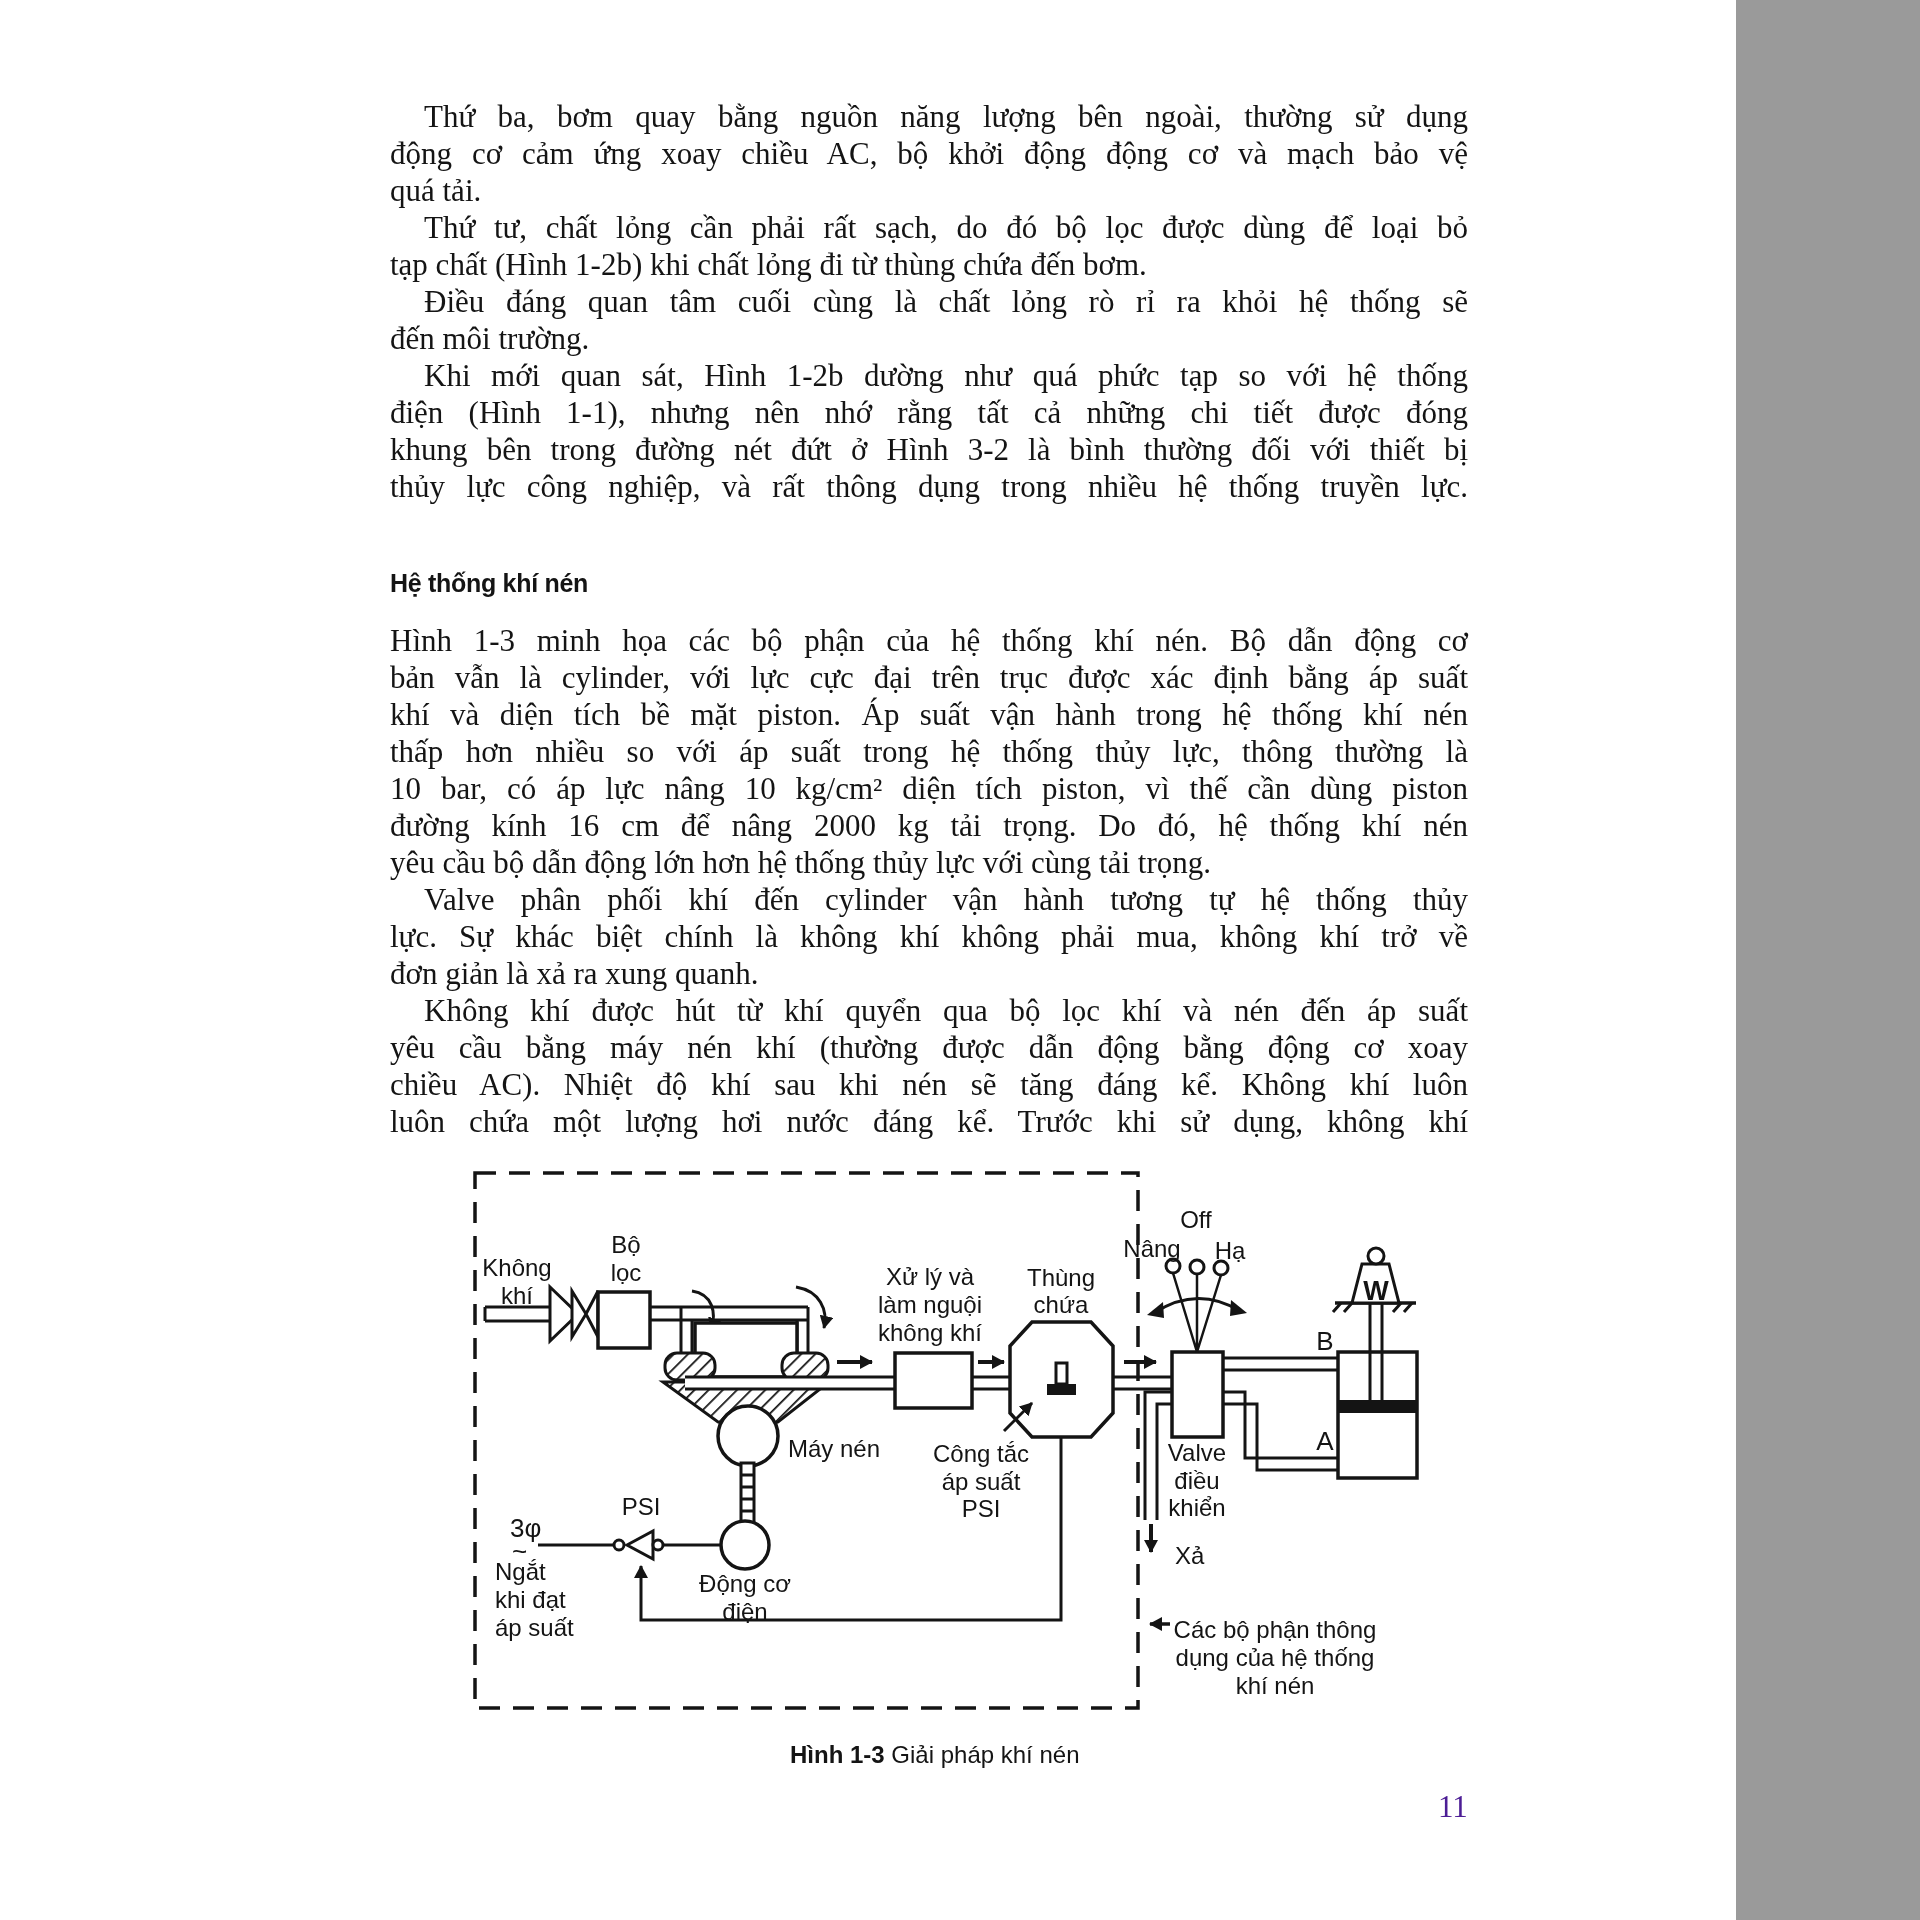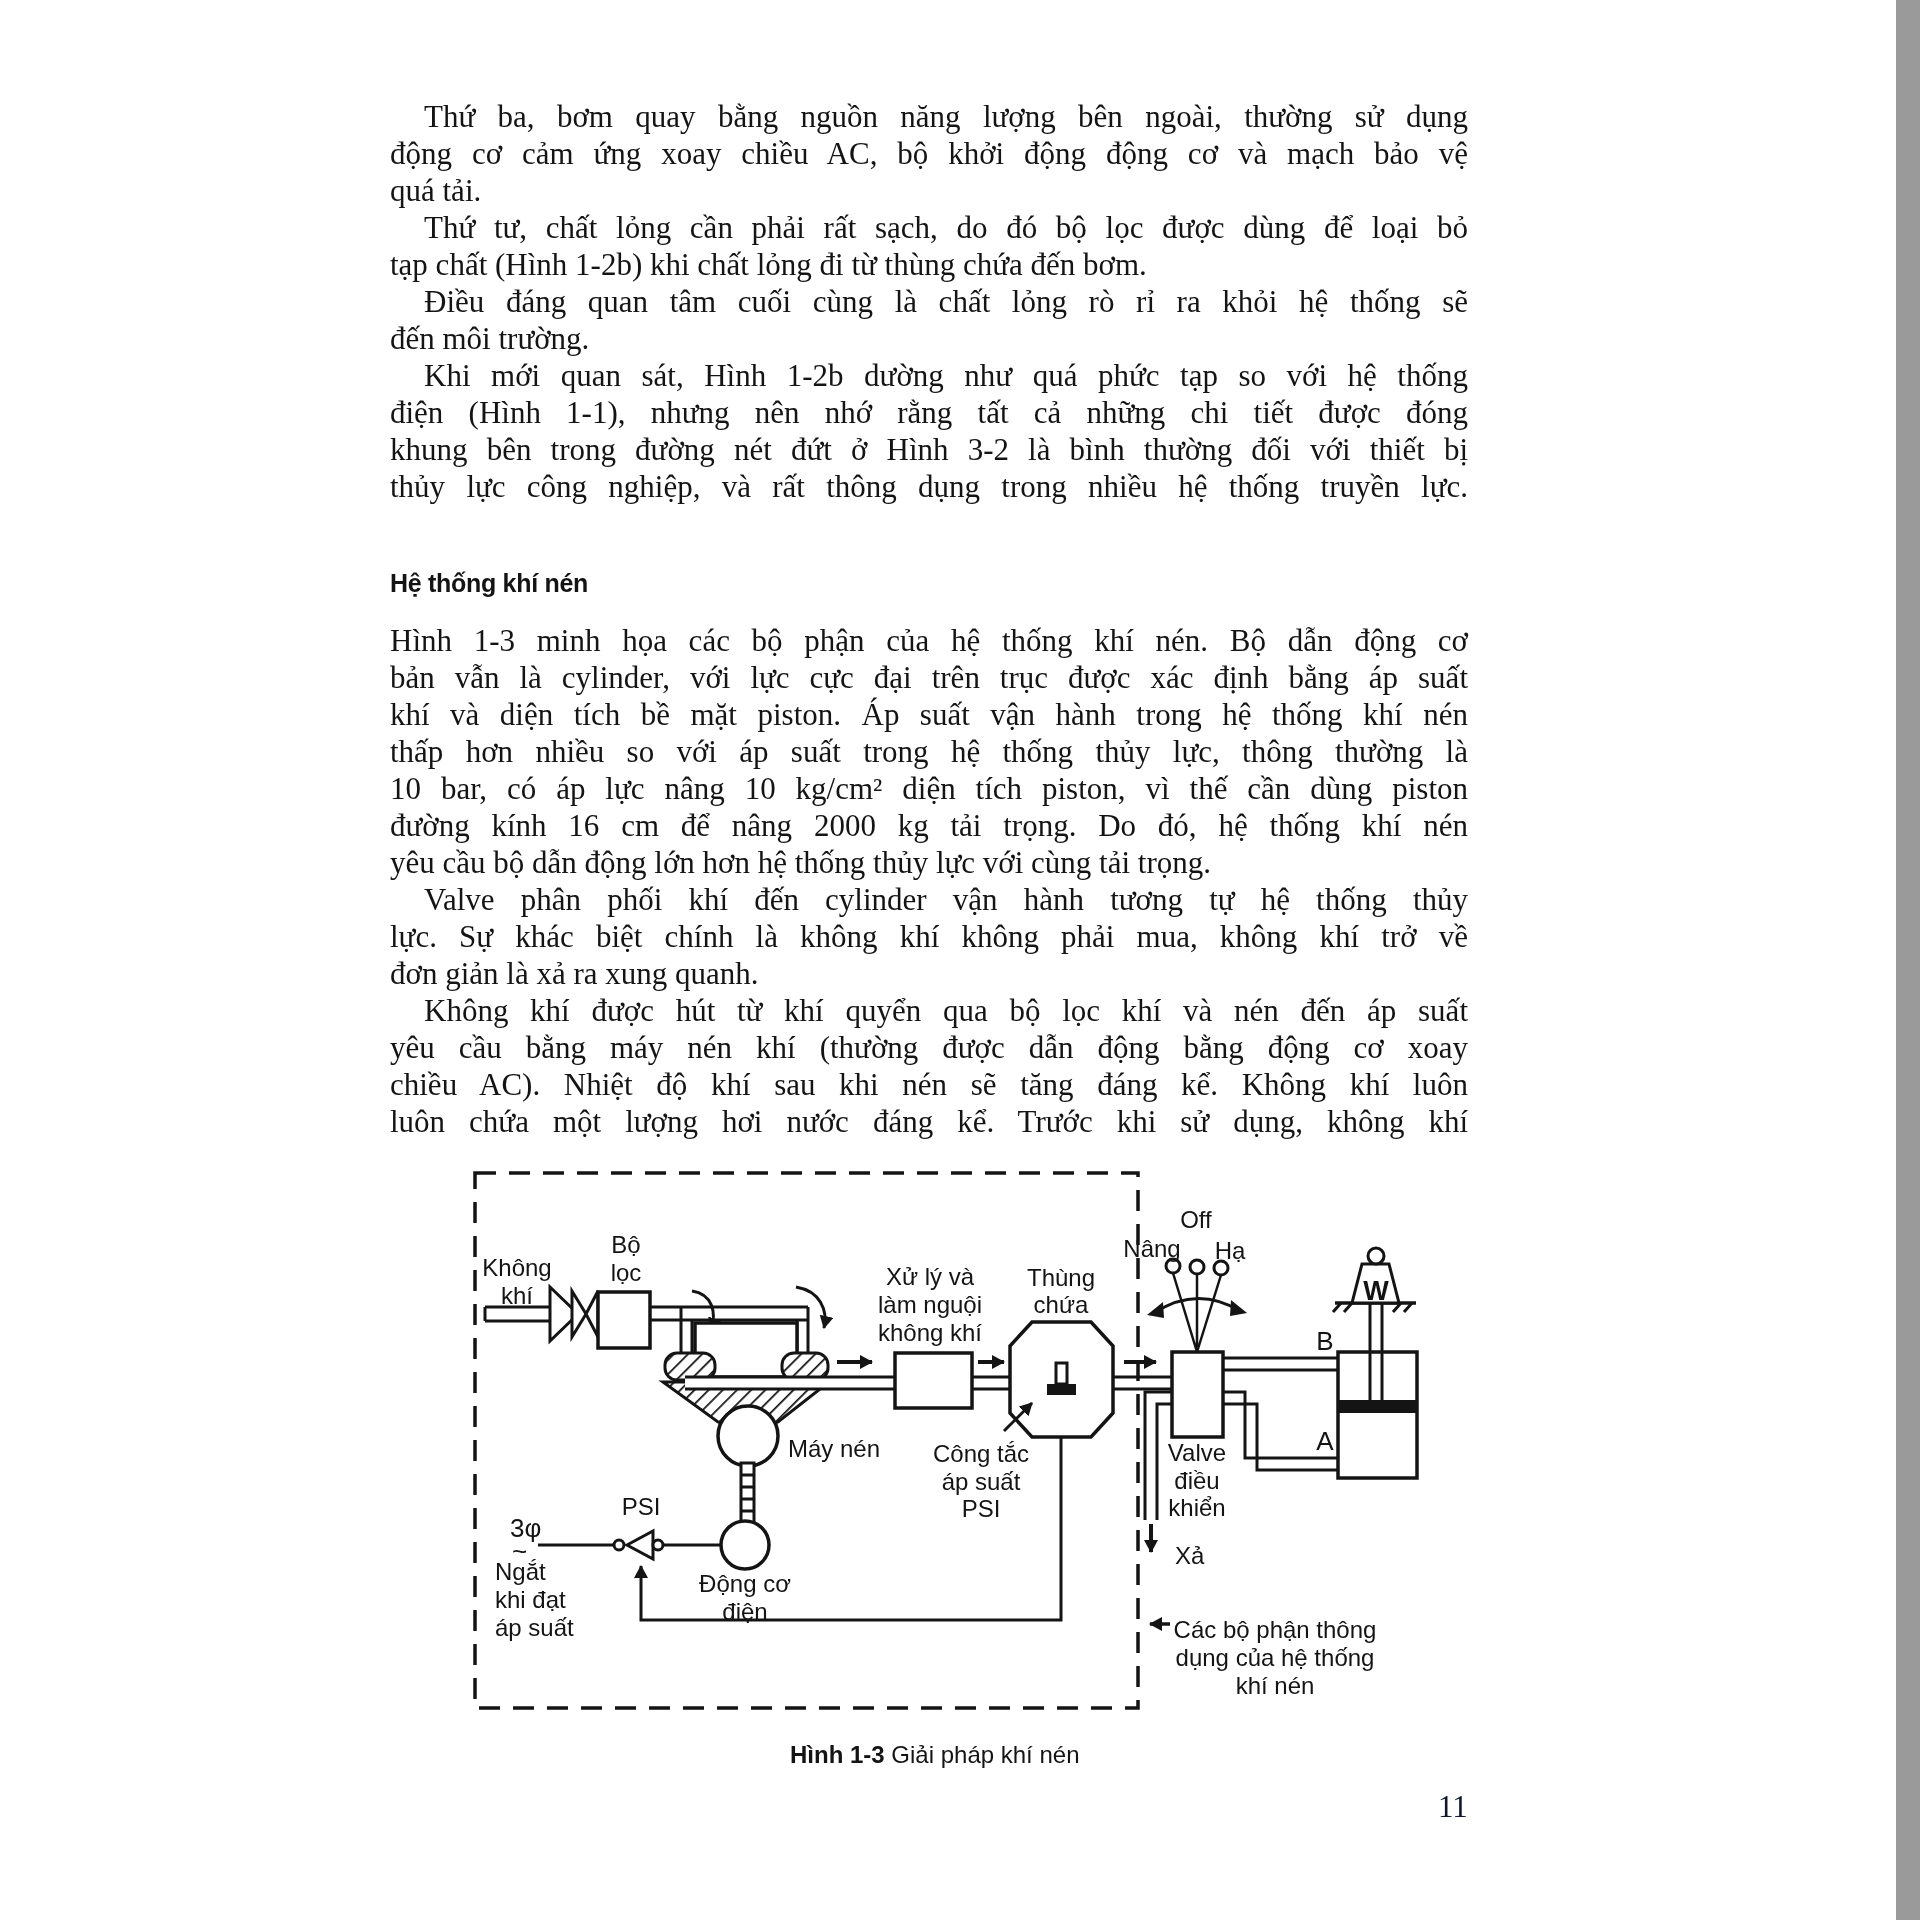--- a/index.html
+++ b/index.html
@@ -1,17 +1,17 @@
 <!DOCTYPE html>
 <html><head>
 <meta charset="utf-8">
 <style>
   html,body{margin:0;padding:0;background:#9a9a9a;}
   .page{
-    position:relative;width:1896px;height:1920px;background:#ffffff;
+    position:relative;width:1736px;height:1920px;background:#ffffff;
     overflow:hidden;font-family:"Liberation Serif",serif;color:#141414;
   }
   .block{position:absolute;left:390px;width:1078px;}
   .b1{top:98px;}
   .b2{top:622px;}
   .ln{font-size:31px;line-height:37px;height:37px;white-space:nowrap;}
   .j{text-align:justify;text-align-last:justify;white-space:normal;}
   .ind{text-indent:34px;}
   .heading{
     position:absolute;left:390px;top:569px;
@@ -25,21 +25,21 @@
   svg .wshape{fill:#ffffff;stroke:#141414;stroke-width:3;}
   svg .flow{stroke:#141414;stroke-width:4;fill:none;}
   svg text{font-family:"Liberation Sans",sans-serif;fill:#141414;font-size:24px;}
   svg text.f26{font-size:26px;}
   svg text.fw{font-weight:bold;font-size:27px;}
   .caption{
     position:absolute;left:790px;top:1741px;
     font-family:"Liberation Sans",sans-serif;font-size:24px;white-space:nowrap;
   }
   .caption .cb{font-weight:bold;}
-  .pageno{position:absolute;left:1438px;top:1789px;font-size:31px;color:#0f172a;}
+  .pageno{position:absolute;left:1438px;top:1789px;font-size:31px;color:#4c1d95;}
 </style>
 </head>
 <body>
 
 <div class="page">
 
   <div class="block b1">
     <div class="ln j ind">Thứ ba, bơm quay bằng nguồn năng lượng bên ngoài, thường sử dụng</div>
     <div class="ln j">động cơ cảm ứng xoay chiều AC, bộ khởi động động cơ và mạch bảo vệ</div>
     <div class="ln">quá tải.</div>

